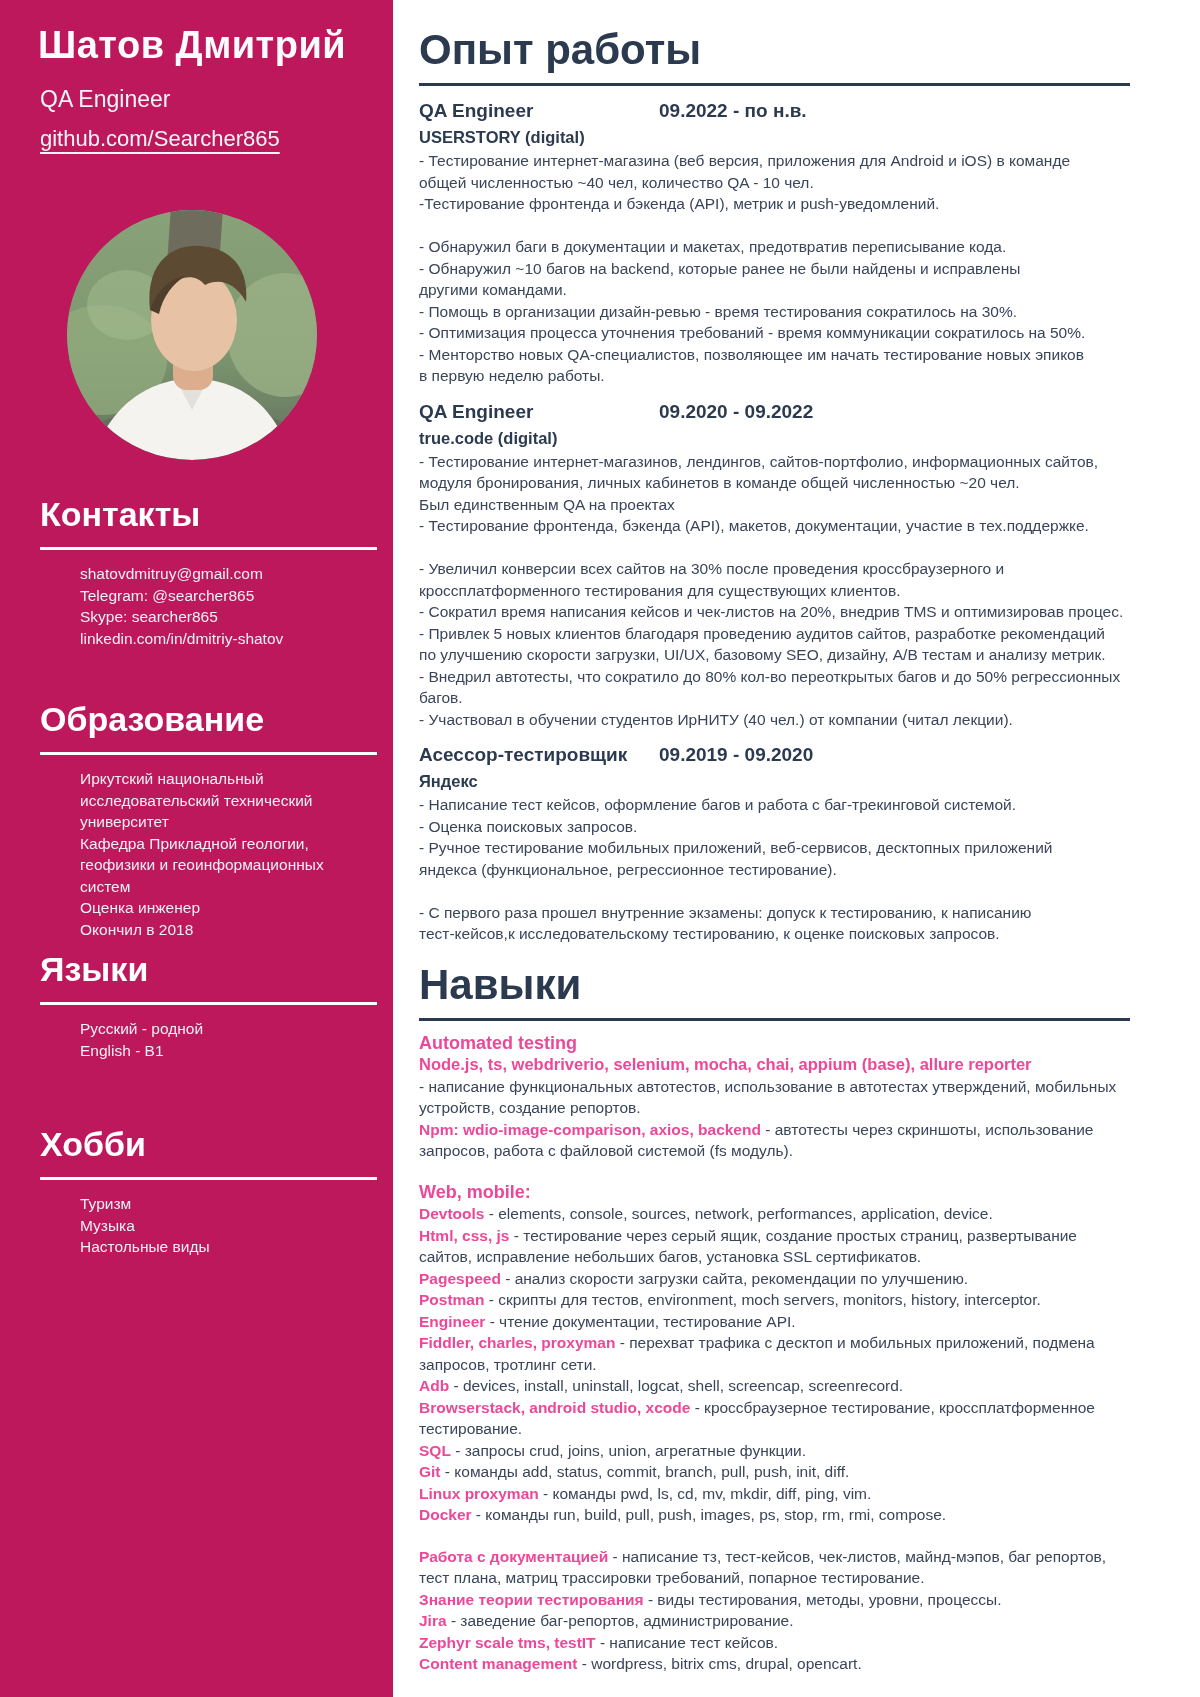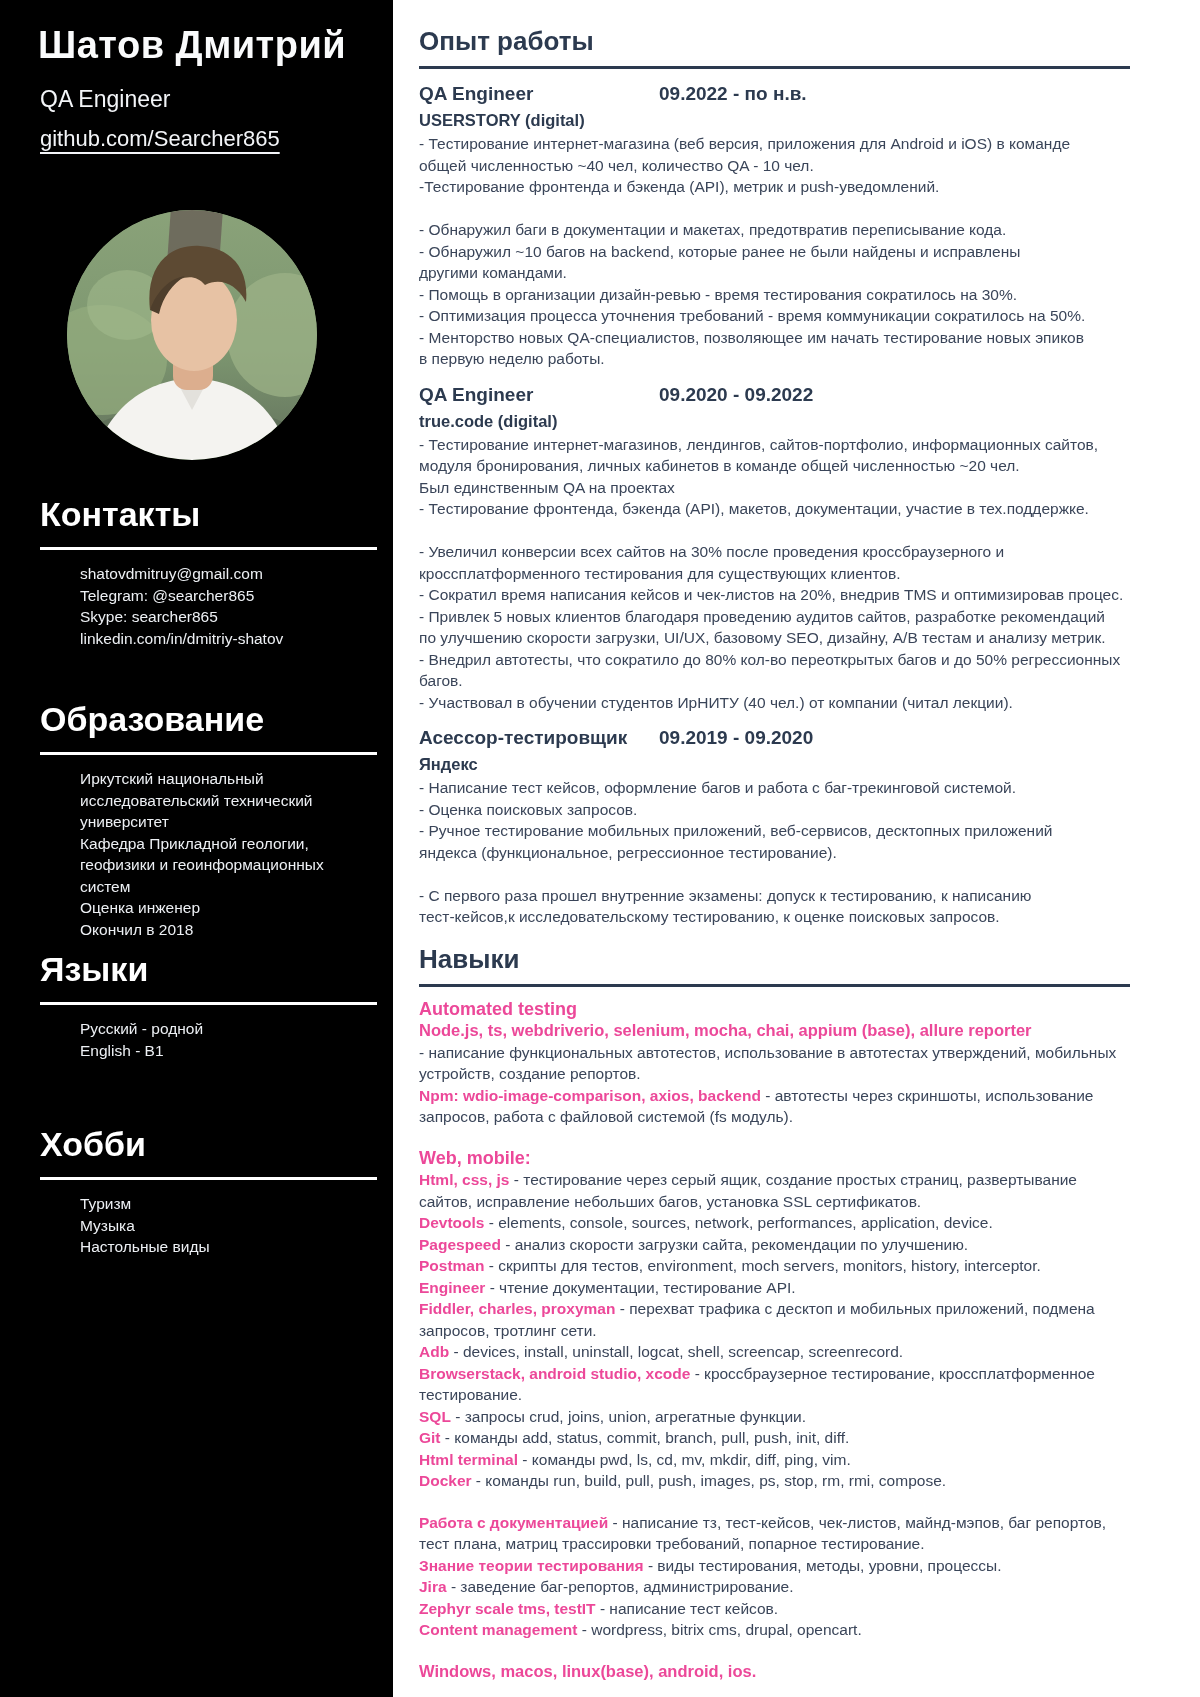--- a/index.html
+++ b/index.html
@@ -1,21 +1,21 @@
 <!DOCTYPE html>
 <html><head>
 <meta charset="utf-8">
 <style>
   html,body { margin:0; padding:0; background:#ffffff; }
   body { width:1200px; font-family:"Liberation Sans", sans-serif; }
   .page { position:relative; width:1200px; height:1697px; overflow:hidden; background:#ffffff; }
 
   
   .sidebar { position:absolute; left:0; top:0; width:393px; height:1697px;
-             background:#000000; color:#F3F5F8; box-sizing:border-box; }
+             background:#be185d; color:#F3F5F8; box-sizing:border-box; }
   .person-name { position:absolute; left:38px; top:24px; font-size:38px; font-weight:700;
                  letter-spacing:.5px; margin:0; color:#FAFBFC; }
   .person-role { position:absolute; left:40px; top:86px; font-size:23px; font-weight:400; }
   .github-link { position:absolute; left:40px; top:126px; font-size:22px; color:#F3F5F8;
                  text-decoration:underline; text-underline-offset:6px; cursor:pointer; }
   .avatar { position:absolute; left:67px; top:210px; width:250px; height:250px;
             border-radius:50%; overflow:hidden; background:#7f9770; }
   .avatar svg { display:block; }
 
   .s-sec { position:absolute; left:40px; right:16px; }
@@ -23,21 +23,21 @@
   .s-rule { height:3px; background:#FFFFFF; margin:13px 0 13px 0; }
   .s-line { font-size:15.5px; line-height:21.5px; color:#EDF0F4;margin-left:40px; }
   #sec-contacts  { top:495px; }
   #sec-education { top:700px; }
   #sec-languages { top:950px; }
   #sec-hobbies   { top:1125px; }
 
   
   .main { position:absolute; left:393px; top:0; width:807px; box-sizing:border-box;
           padding:26px 0 0 26px; }
-  .m-title { width:711px; margin:0; font-size:26px; font-weight:700; color:#2C3A4F;
+  .m-title { width:711px; margin:0; font-size:42px; font-weight:700; color:#2C3A4F;
              border-bottom:3px solid #2C3A4F; padding-bottom:9px; }
   .job { margin-top:14px; }
   .job-head { display:flex; align-items:baseline; }
   .job-role  { width:240px; font-size:19px; font-weight:700; color:#2C3A4F; }
   .job-dates { font-size:19px; font-weight:700; color:#2C3A4F; }
   .job-company { margin-top:6px; font-size:16.5px; font-weight:700; color:#2C3A4F; }
   .job-text { margin-top:3px; width:745px; font-size:15.5px; line-height:21.5px;
               color:#3A4559; white-space:pre-line; }
   #skills-title { margin-top:16px; }
   .skills { margin-top:12px; width:750px; }
@@ -191,34 +191,34 @@
 
     <div class="skills">
       <p class="sk subhead"><b>Automated testing</b><span class="t"></span></p>
       <p class="sk toolline"><b>Node.js, ts, webdriverio, selenium, mocha, chai, appium (base), allure reporter</b><span class="t"></span></p>
       <p class="sk"><b></b><span class="t">- написание функциональных автотестов, использование в автотестах утверждений, мобильных
 устройств, создание репортов.</span></p>
       <p class="sk"><b>Npm: wdio-image-comparison, axios, backend</b><span class="t"> - автотесты через скриншоты, использование
 запросов, работа с файловой системой (fs модуль).</span></p>
       <div class="gap"></div>
       <p class="sk subhead"><b>Web, mobile:</b><span class="t"></span></p>
+      <p class="sk"><b>Devtools</b><span class="t"> - elements, console, sources, network, performances, application, device.</span></p>
       <p class="sk"><b>Html, css, js</b><span class="t"> - тестирование через серый ящик, создание простых страниц, развертывание
 сайтов, исправление небольших багов, установка SSL сертификатов.</span></p>
-      <p class="sk"><b>Devtools</b><span class="t"> - elements, console, sources, network, performances, application, device.</span></p>
       <p class="sk"><b>Pagespeed</b><span class="t">  - анализ скорости загрузки сайта, рекомендации по улучшению.</span></p>
       <p class="sk"><b>Postman</b><span class="t"> - скрипты для тестов, environment, moch servers, monitors, history, interceptor.</span></p>
       <p class="sk"><b>Engineer</b><span class="t"> - чтение документации, тестирование API.</span></p>
       <p class="sk"><b>Fiddler, charles, proxyman</b><span class="t"> - перехват трафика с десктоп и мобильных приложений, подмена
 запросов, тротлинг сети.</span></p>
       <p class="sk"><b>Adb</b><span class="t"> - devices, install, uninstall, logcat, shell, screencap, screenrecord.</span></p>
       <p class="sk"><b>Browserstack, android studio, xcode</b><span class="t"> - кроссбраузерное тестирование, кроссплатформенное
 тестирование.</span></p>
       <p class="sk"><b>SQL</b><span class="t"> - запросы crud, joins, union, агрегатные функции.</span></p>
       <p class="sk"><b>Git</b><span class="t"> - команды add, status, commit, branch, pull, push, init, diff.</span></p>
-      <p class="sk"><b>Html terminal</b><span class="t">  - команды pwd, ls, cd, mv, mkdir, diff, ping, vim.</span></p>
+      <p class="sk"><b>Linux proxyman</b><span class="t">  - команды pwd, ls, cd, mv, mkdir, diff, ping, vim.</span></p>
       <p class="sk"><b>Docker</b><span class="t"> - команды run, build, pull, push, images, ps, stop, rm, rmi, compose.</span></p>
       <div class="gap"></div>
       <p class="sk"><b>Работа с документацией</b><span class="t"> - написание тз, тест-кейсов, чек-листов, майнд-мэпов, баг репортов,
 тест плана, матриц трассировки требований, попарное тестирование.</span></p>
       <p class="sk"><b>Знание теории тестирования</b><span class="t"> - виды тестирования, методы, уровни, процессы.</span></p>
       <p class="sk"><b>Jira</b><span class="t"> - заведение баг-репортов, администрирование.</span></p>
       <p class="sk"><b>Zephyr scale tms, testIT</b><span class="t"> - написание тест кейсов.</span></p>
       <p class="sk"><b>Content management</b><span class="t"> - wordpress, bitrix cms, drupal, opencart.</span></p>
       <div class="gap"></div>
       <p class="sk toolline"><b>Windows, macos, linux(base), android, ios.</b><span class="t"></span></p>

